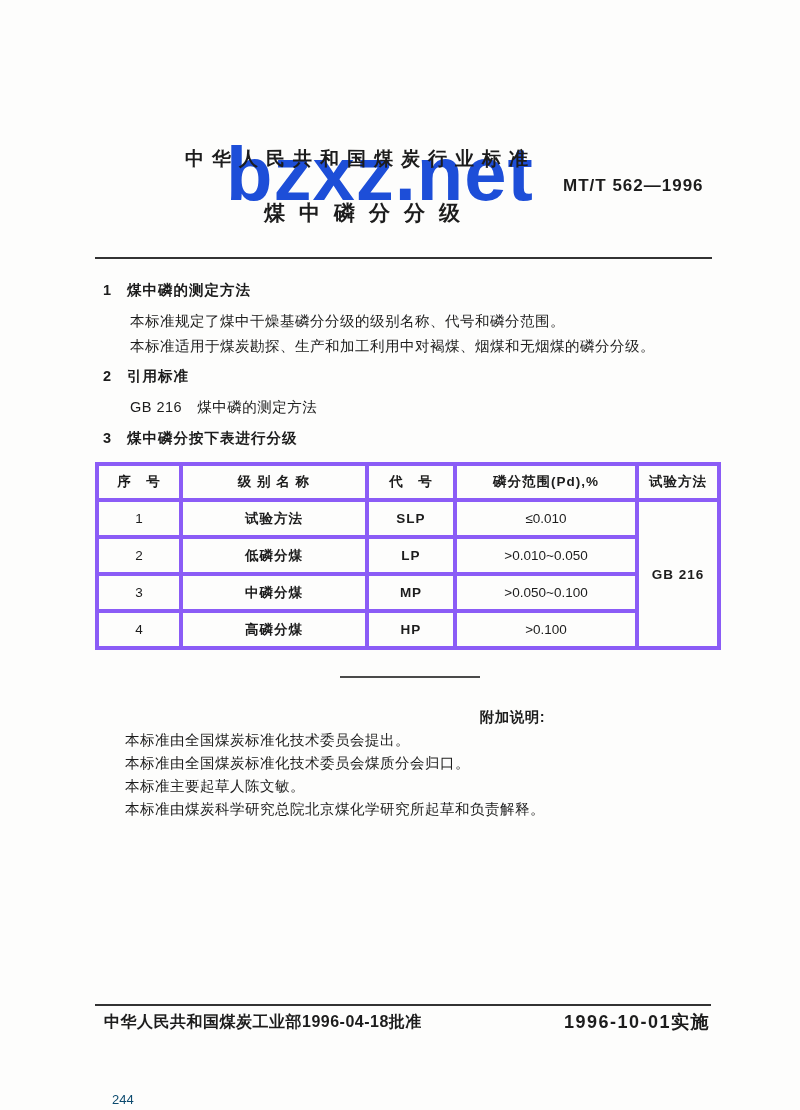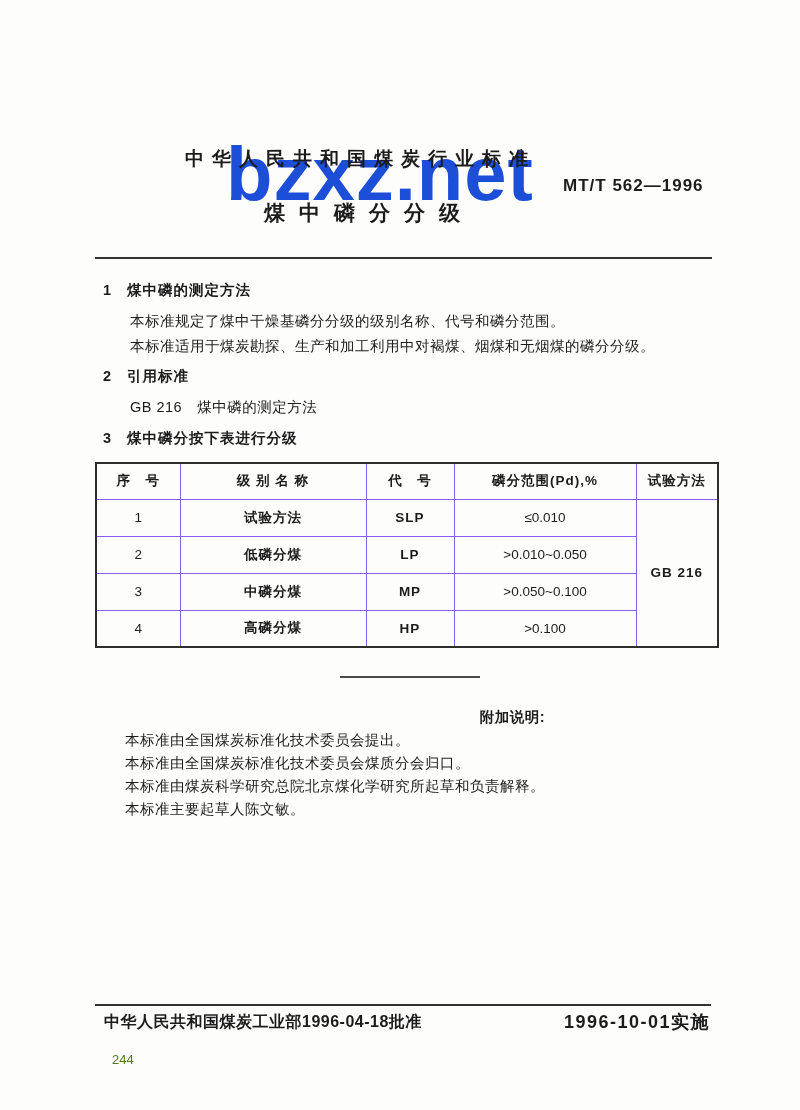--- a/index.html
+++ b/index.html
@@ -78,21 +78,21 @@
     position: absolute;
     left: 95px;
     top: 462px;
     width: 622px;
     border-collapse: collapse;
     z-index: 1;
     font-size: 13.5px;
     table-layout: fixed;
   }
   table.cls th, table.cls td {
-    border: 1px solid #8b5cf6;
+    border: 4px solid #8b5cf6;
     text-align: center;
     vertical-align: middle;
     padding: 0 2px;
   }
   table.cls { border: 2px solid #2e2e2e; }
   table.cls th { height: 36px; font-weight: bold; letter-spacing: 1px; }
   table.cls td { height: 37px; }
   td.cell-name { font-weight: bold; letter-spacing: 1px; }
   td.cell-code { font-weight: 600; letter-spacing: 1px; }
   td.cell-method { font-weight: 600; letter-spacing: 1px; }
@@ -115,23 +115,23 @@
     right: 90px;
     top: 1010px;
     font-size: 18px;
     font-weight: bold;
     letter-spacing: 1.5px;
     z-index: 1;
   }
   .page-number {
     position: absolute;
     left: 112px;
-    top: 1052px;
+    top: 1092px;
     font-size: 13px;
-    color: #4d7c0f;
+    color: #0c4a6e;
     z-index: 1;
   }
 </style>
 </head>
 <body>
 
 <div class="page">
 
   <div class="watermark">bzxz.net</div>
 
@@ -200,22 +200,22 @@
       </tr>
     </tbody>
   </table>
 
   <div class="rule rule-table-end"></div>
 
   <div class="notes">
     <div class="note-line note-head">附加说明:</div>
     <div class="note-line">本标准由全国煤炭标准化技术委员会提出。</div>
     <div class="note-line">本标准由全国煤炭标准化技术委员会煤质分会归口。</div>
+    <div class="note-line">本标准主要起草人陈文敏。</div>
     <div class="note-line">本标准由煤炭科学研究总院北京煤化学研究所起草和负责解释。</div>
-    <div class="note-line">本标准主要起草人陈文敏。</div>
   </div>
 
   <div class="rule rule-footer"></div>
   <div class="footer-approval">中华人民共和国煤炭工业部1996-04-18批准</div>
   <div class="footer-impl">1996-10-01实施</div>
   <div class="page-number">244</div>
 
 </div>
 
 </body></html>

